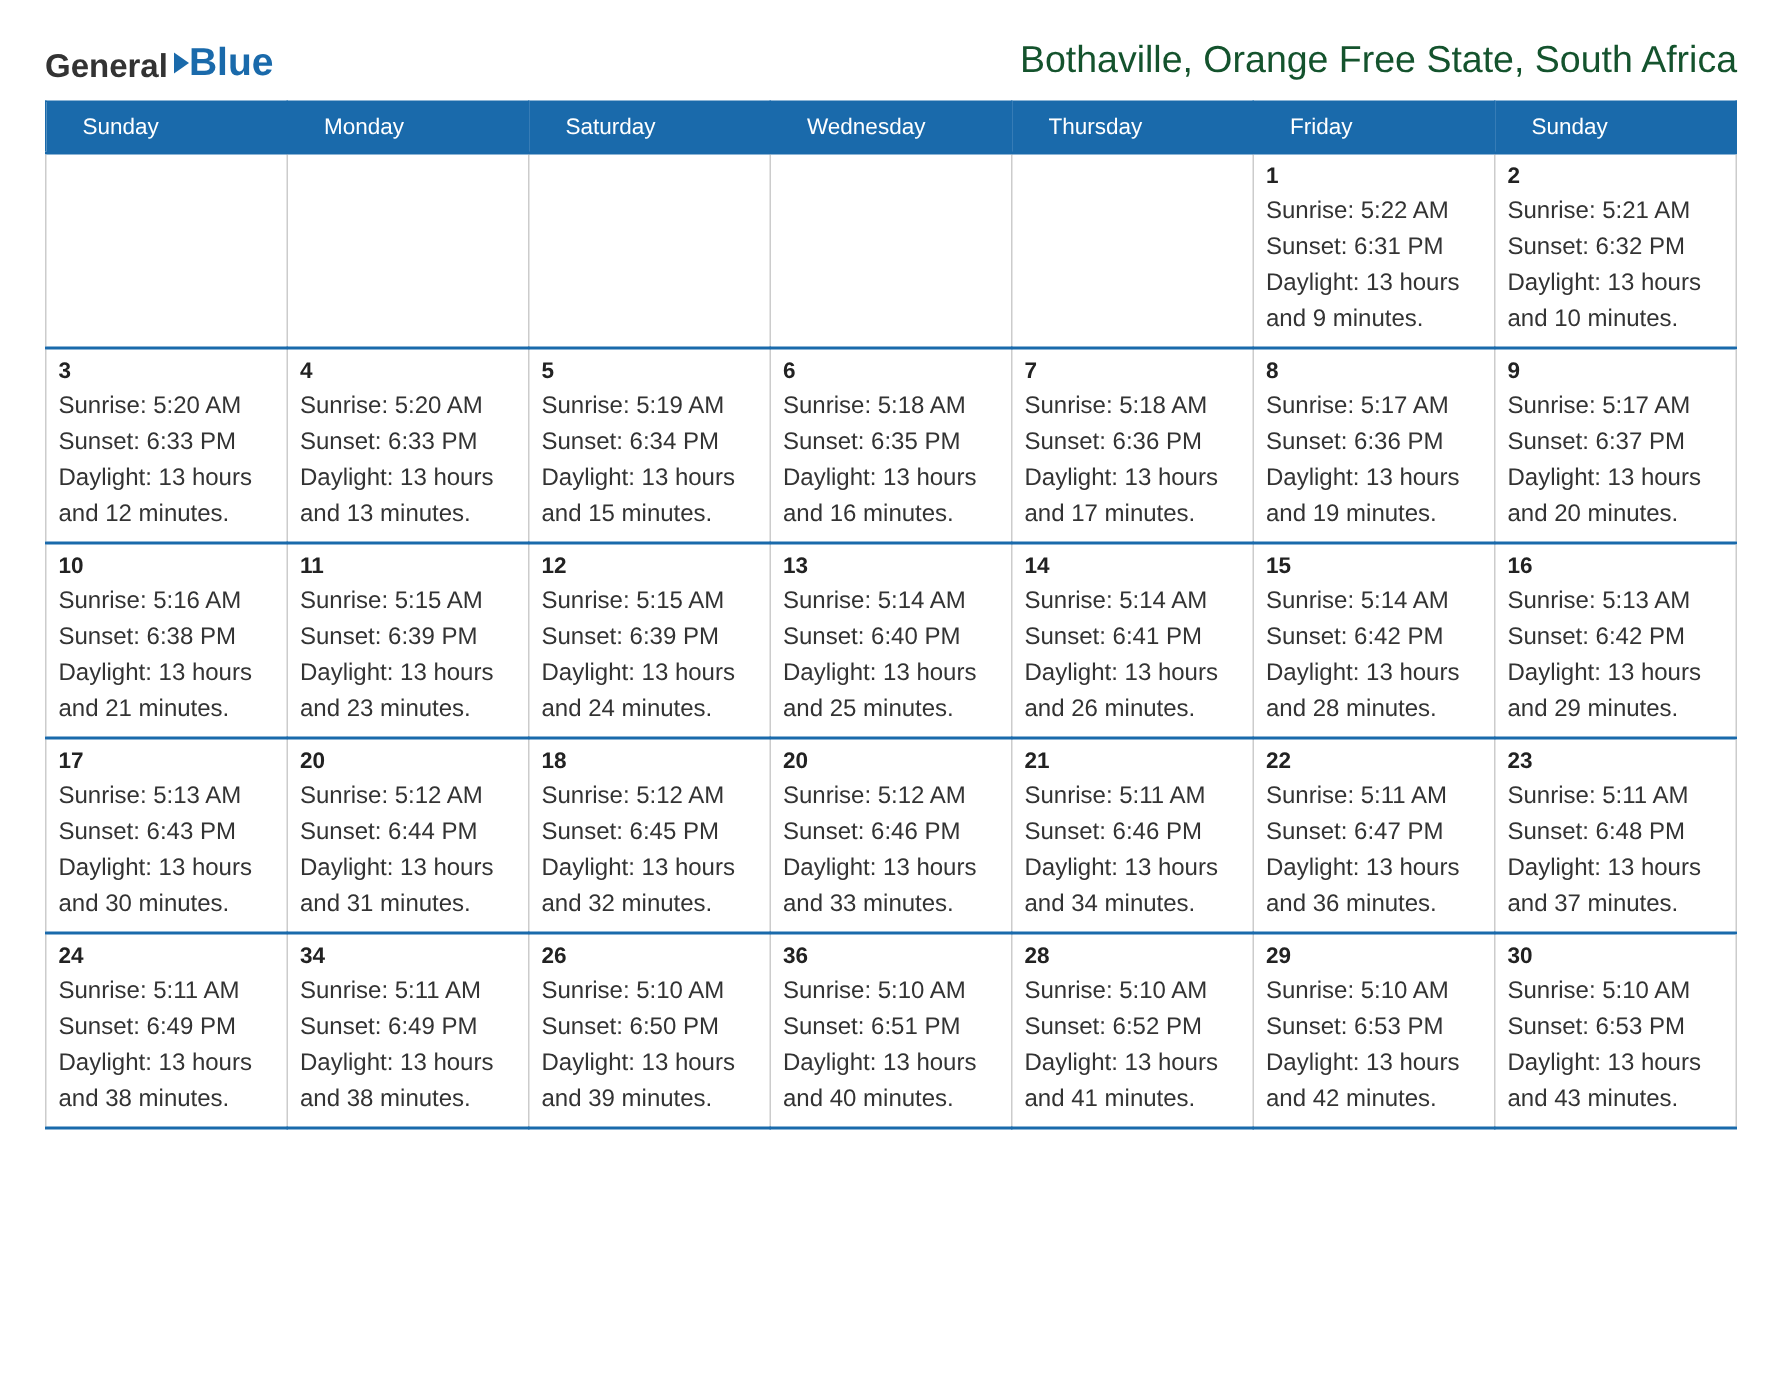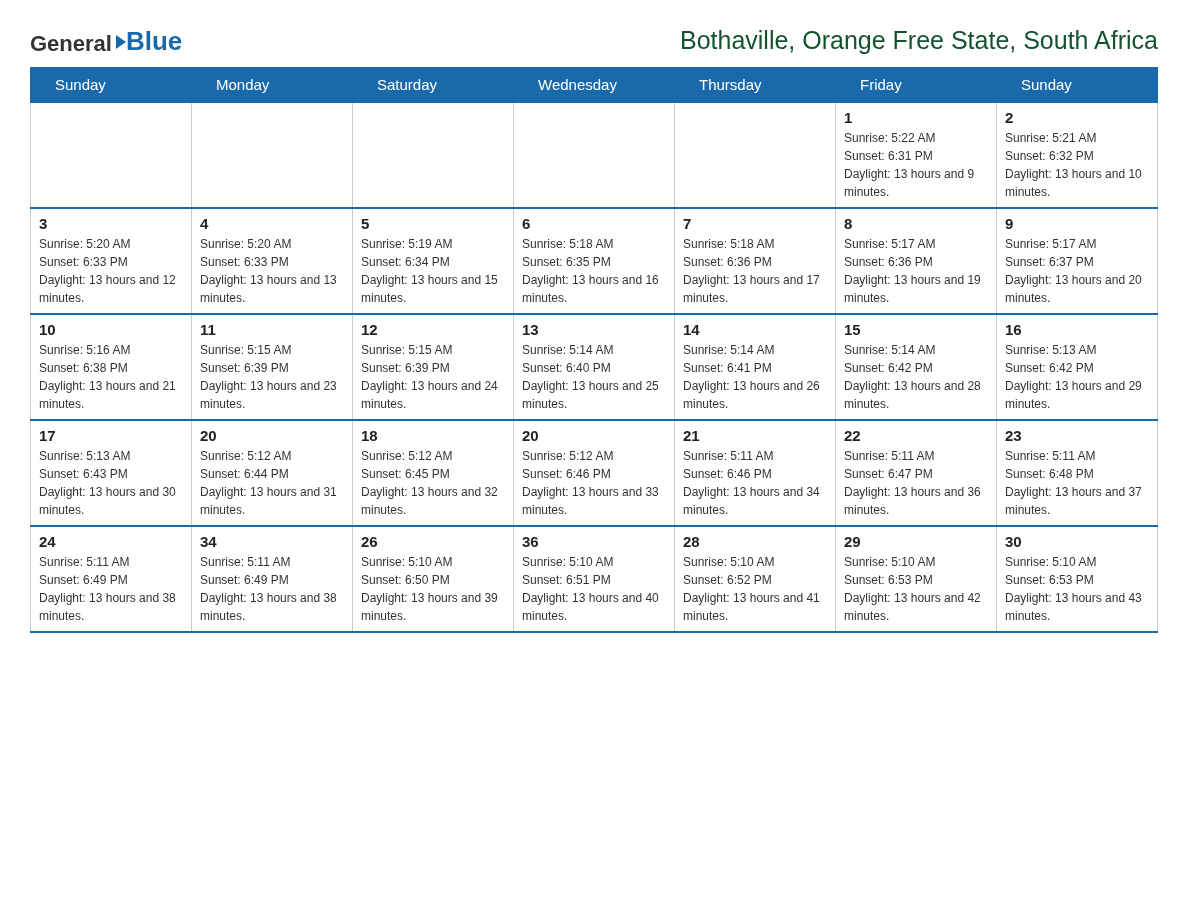--- a/index.html
+++ b/index.html
@@ -85,21 +85,21 @@
       border-bottom: 2px solid #1a6aab;
     }
     .day-number {
       font-size: 15px;
       font-weight: bold;
       color: #222;
       display: block;
       margin-bottom: 3px;
     }
     .day-info {
-      font-size: 12px;
+      font-size: 16px;
       color: #333;
       line-height: 1.5;
     }
     .empty-cell {
       background: #f5f5f5;
     }
   </style>
 </head>
 <body>
 

